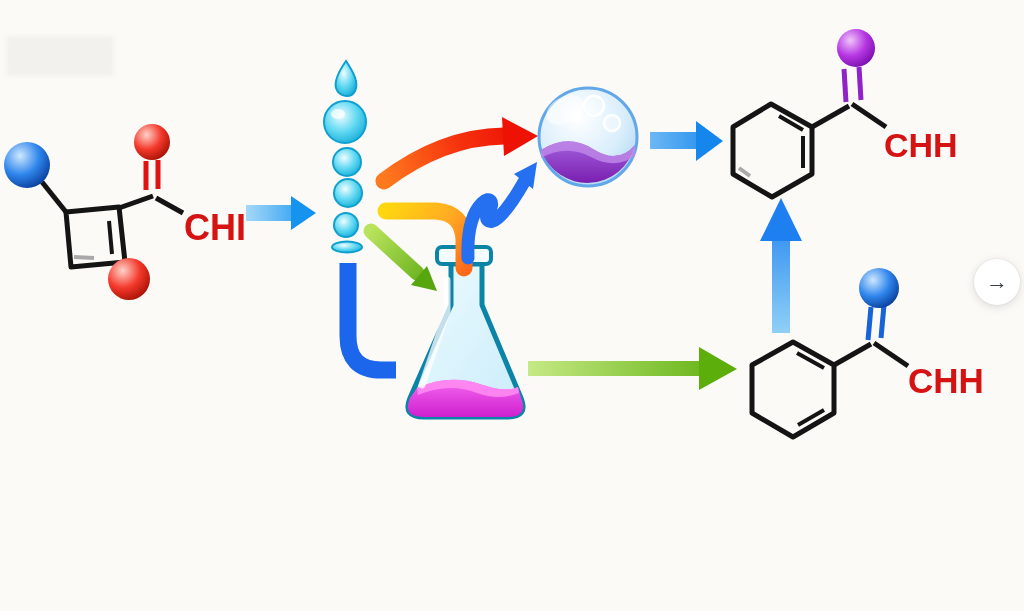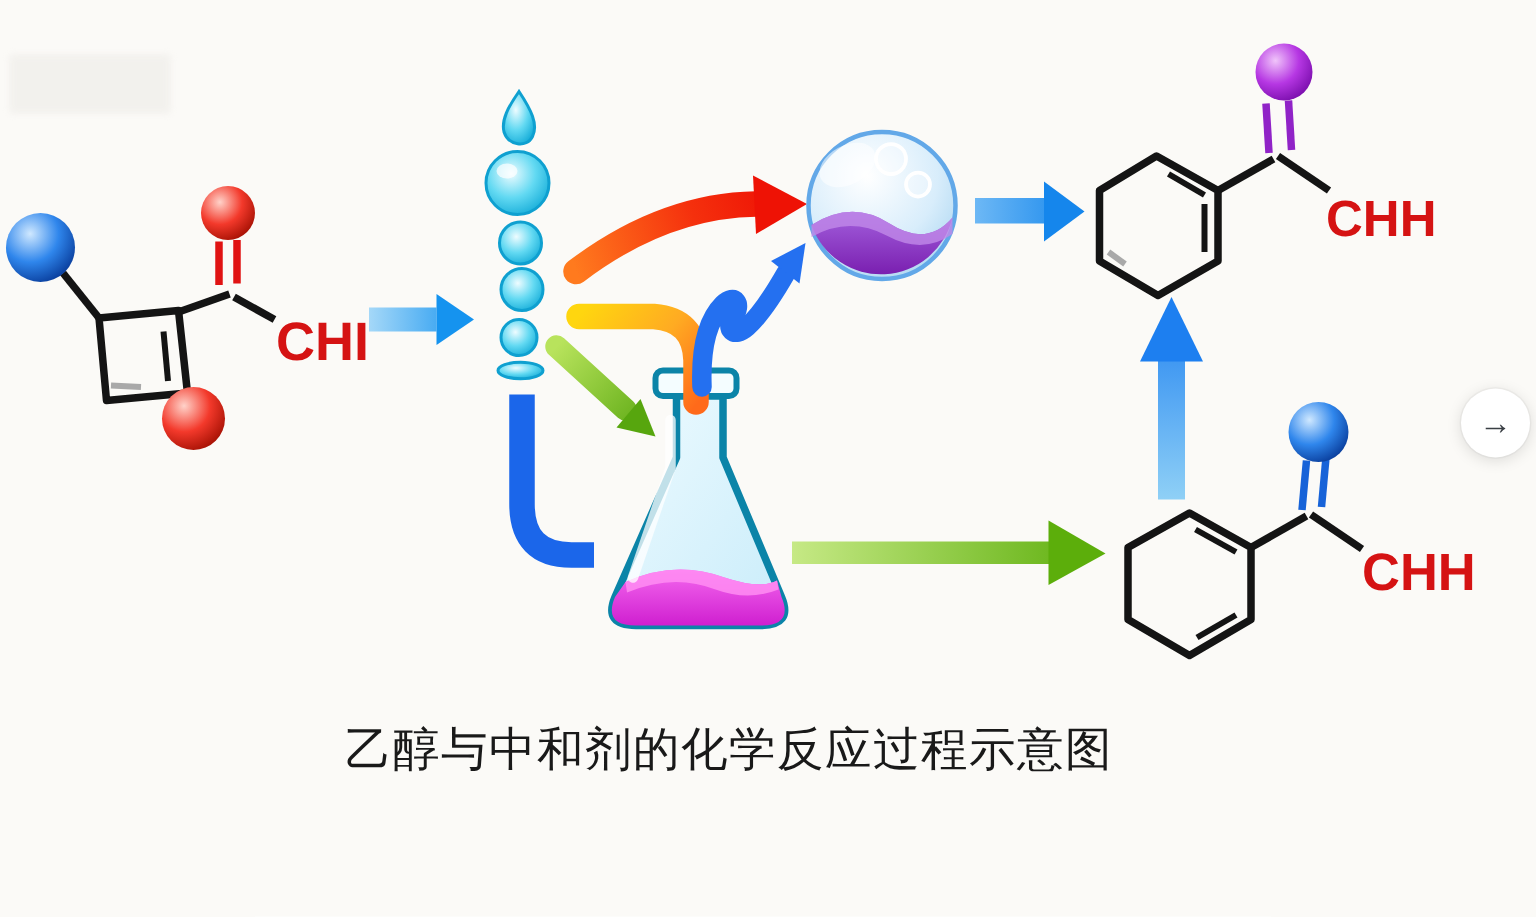--- a/index.html
+++ b/index.html
@@ -206,19 +206,18 @@
       <line x1="824" y1="410" x2="798" y2="425" stroke="#141414" stroke-width="4"></line>
       <line x1="834" y1="365" x2="871" y2="344" stroke="#141414" stroke-width="5"></line>
       <line x1="868" y1="340" x2="871" y2="307" stroke="#1763d8" stroke-width="5"></line>
       <line x1="881" y1="338" x2="884" y2="305" stroke="#1763d8" stroke-width="5"></line>
       <circle cx="879" cy="288" r="20" fill="url(#gBlueSphere)"></circle>
       <line x1="874" y1="343" x2="908" y2="366" stroke="#141414" stroke-width="5"></line>
       <text x="908" y="393" font-size="35" font-weight="600" fill="#d51313">CHH</text>
     </g>
   </svg>
 
-  <div class="caption">乙醇与中和剂的化学反应过程示意图</div>
 
   <div class="next-btn">
     <span>→</span>
   </div>
 
 </div>
 
 </body></html>

